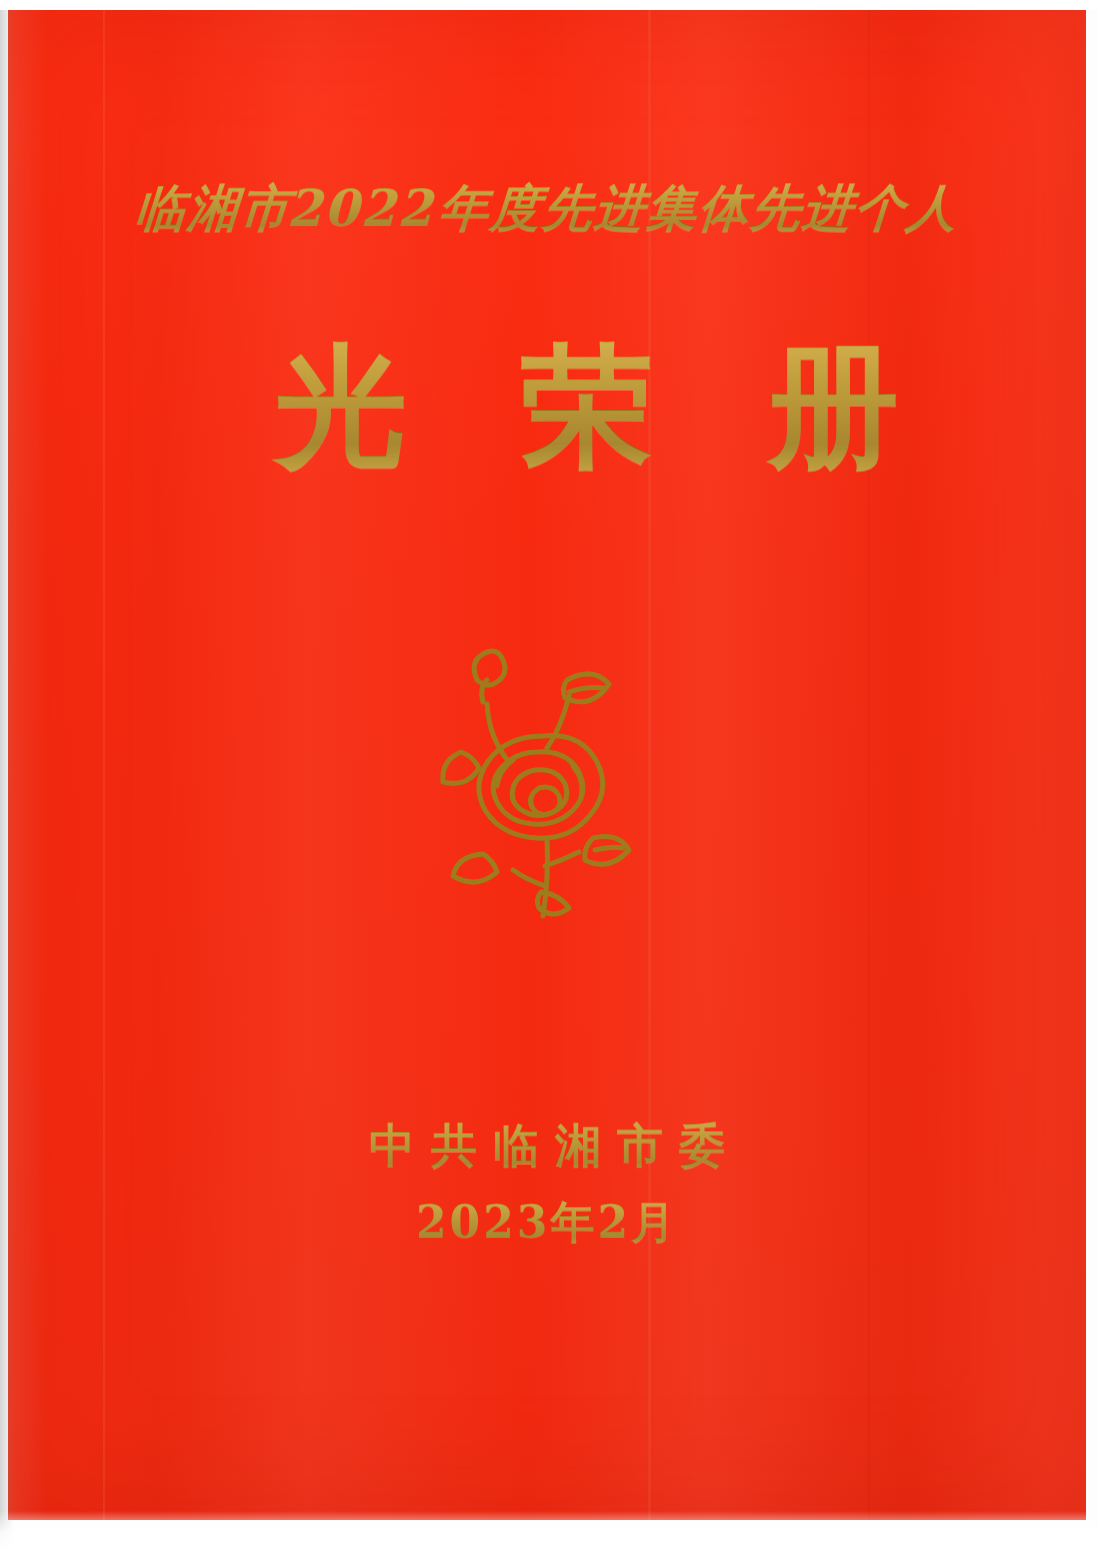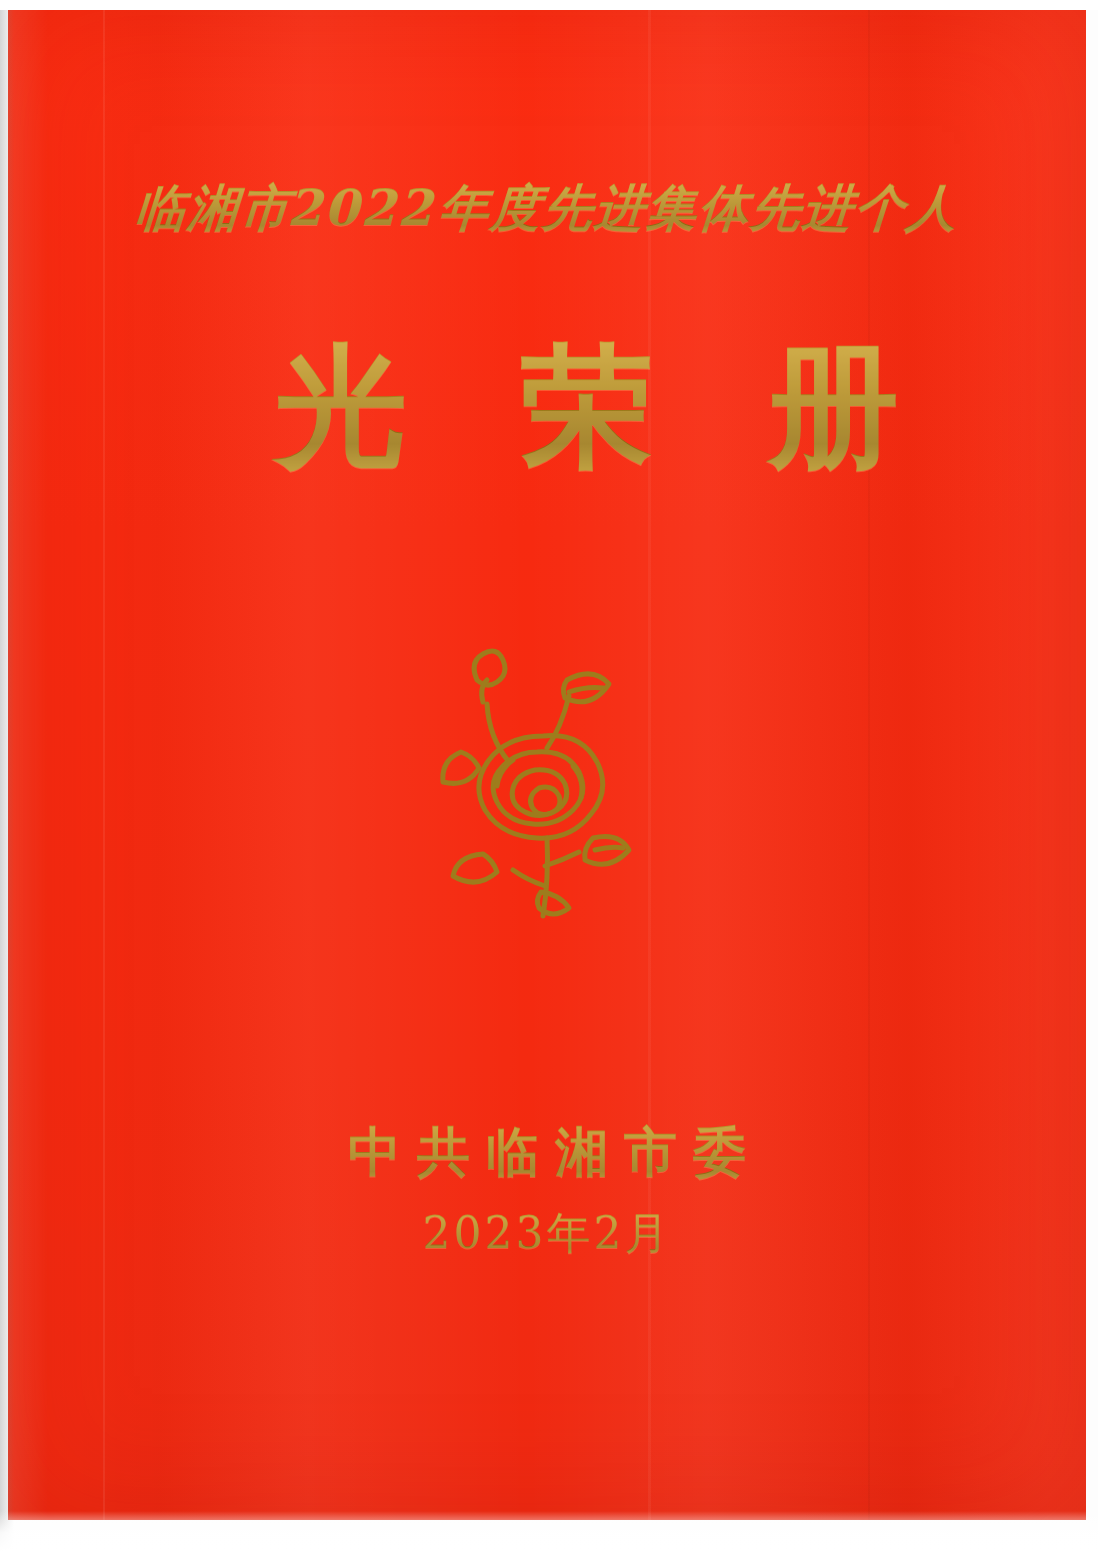--- a/index.html
+++ b/index.html
@@ -138,32 +138,32 @@
   .issuer {
     position: absolute;
     left: 0;
     top: 1110px;
     width: 1078px;
     text-align: center;
   }
   .issuer .line1,
   .issuer .line2 {
     font-family: "DejaVu Serif", serif;
-    font-size: 53px;
+    font-size: 46px;
     letter-spacing: 16px;
     text-indent: 16px;
     line-height: 1.55;
     font-weight: bold;
   }
   .issuer .date {
     margin-top: 12px;
     font-family: "DejaVu Serif", serif;
     font-size: 44px;
     letter-spacing: 3px;
-    font-weight: normal;
+    font-weight: bold;
   }
 </style>
 </head>
 <body>
 
 <div class="scan">
 
   <div class="cover">
 
     <div class="streaks"></div>

